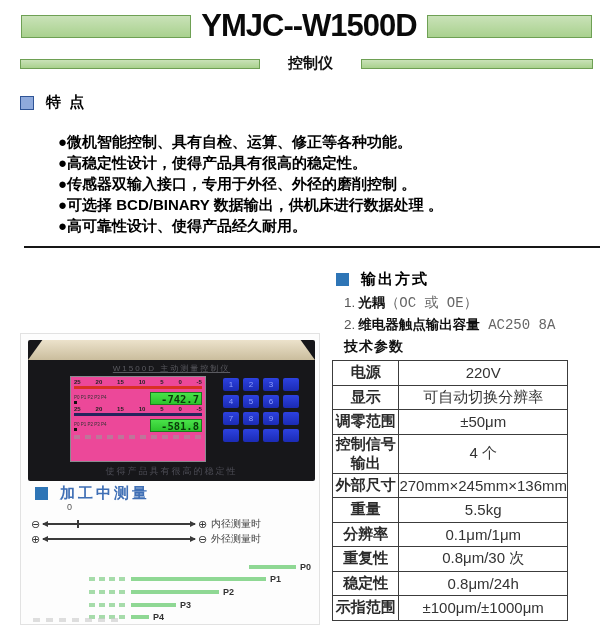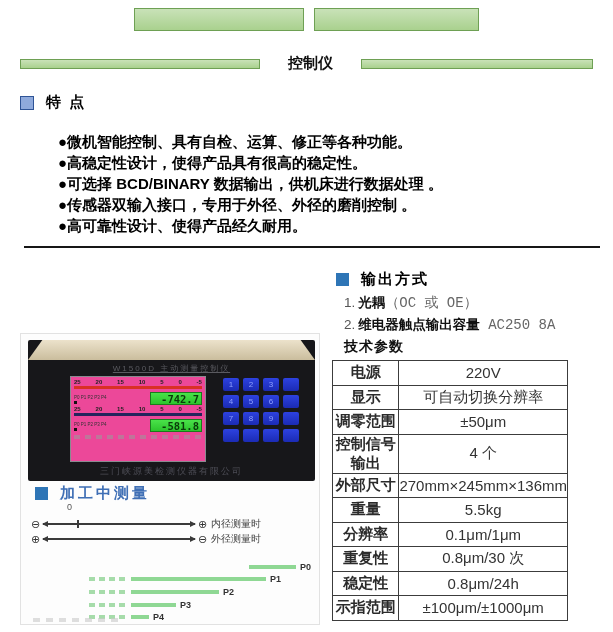--- a/index.html
+++ b/index.html
@@ -80,37 +80,38 @@
   .bar-label { position:absolute; top:-2px; font-size:9px; font-weight:bold; color:#333; }
   .bottom-smudge { position:absolute; bottom:2px; left:12px; width:90px; height:4px; background:repeating-linear-gradient(90deg,#c9c9c9 0 7px,transparent 7px 13px); opacity:.6; }
 </style>
 </head>
 <body>
 
 <div class="page">
 
   <div class="hdr-row1">
     <div class="gbar big" style="width:170px"></div>
+    <div class="title">YMJC--W1500D</div>
     <div class="gbar big" style="width:165px"></div>
   </div>
   <div class="hdr-row2">
     <div class="gbar thin" style="width:240px"></div>
     <div class="subtitle">控制仪</div>
     <div class="gbar thin" style="width:232px"></div>
   </div>
 
   <div class="sec-head" id="feat-head">
     <div class="sq-light"></div>
     <div class="sec-title">特 点</div>
   </div>
   <div class="feat-list">
       <div class="feat">●微机智能控制、具有自检、运算、修正等各种功能。</div>
       <div class="feat">●高稳定性设计，使得产品具有很高的稳定性。</div>
+      <div class="feat">●传感器双输入接口，专用于外径、外径的磨削控制 。</div>
       <div class="feat">●可选择 BCD/BINARY 数据输出，供机床进行数据处理 。</div>
-      <div class="feat">●传感器双输入接口，专用于外径、外径的磨削控制 。</div>
       <div class="feat">●高可靠性设计、使得产品经久耐用。</div>
     </div>
   <div class="hr"></div>
 
   <div class="sec-head" id="out-head">
     <div class="sq-blue"></div>
     <div class="sec-title">输出方式</div>
   </div>
   <div class="out-items">
     <div class="out-item">
@@ -222,21 +223,21 @@
           <div class="key"></div>
           <div class="key">7</div>
           <div class="key">8</div>
           <div class="key">9</div>
           <div class="key"></div>
           <div class="key"></div>
           <div class="key"></div>
           <div class="key"></div>
           <div class="key"></div>
         </div>
-      <div class="dev-footer">三门峡源美检测仪器有限公司</div>
+      <div class="dev-footer">使得产品具有很高的稳定性</div>
     </div>
 
     <div class="sec-head" id="diag-head">
       <div class="sq-blue"></div>
       <div class="sec-title">加工中测量</div>
     </div>
     <div class="zero">0</div>
 
     <div class="dline" style="top:184px">
       <span class="dsym">⊖</span>

